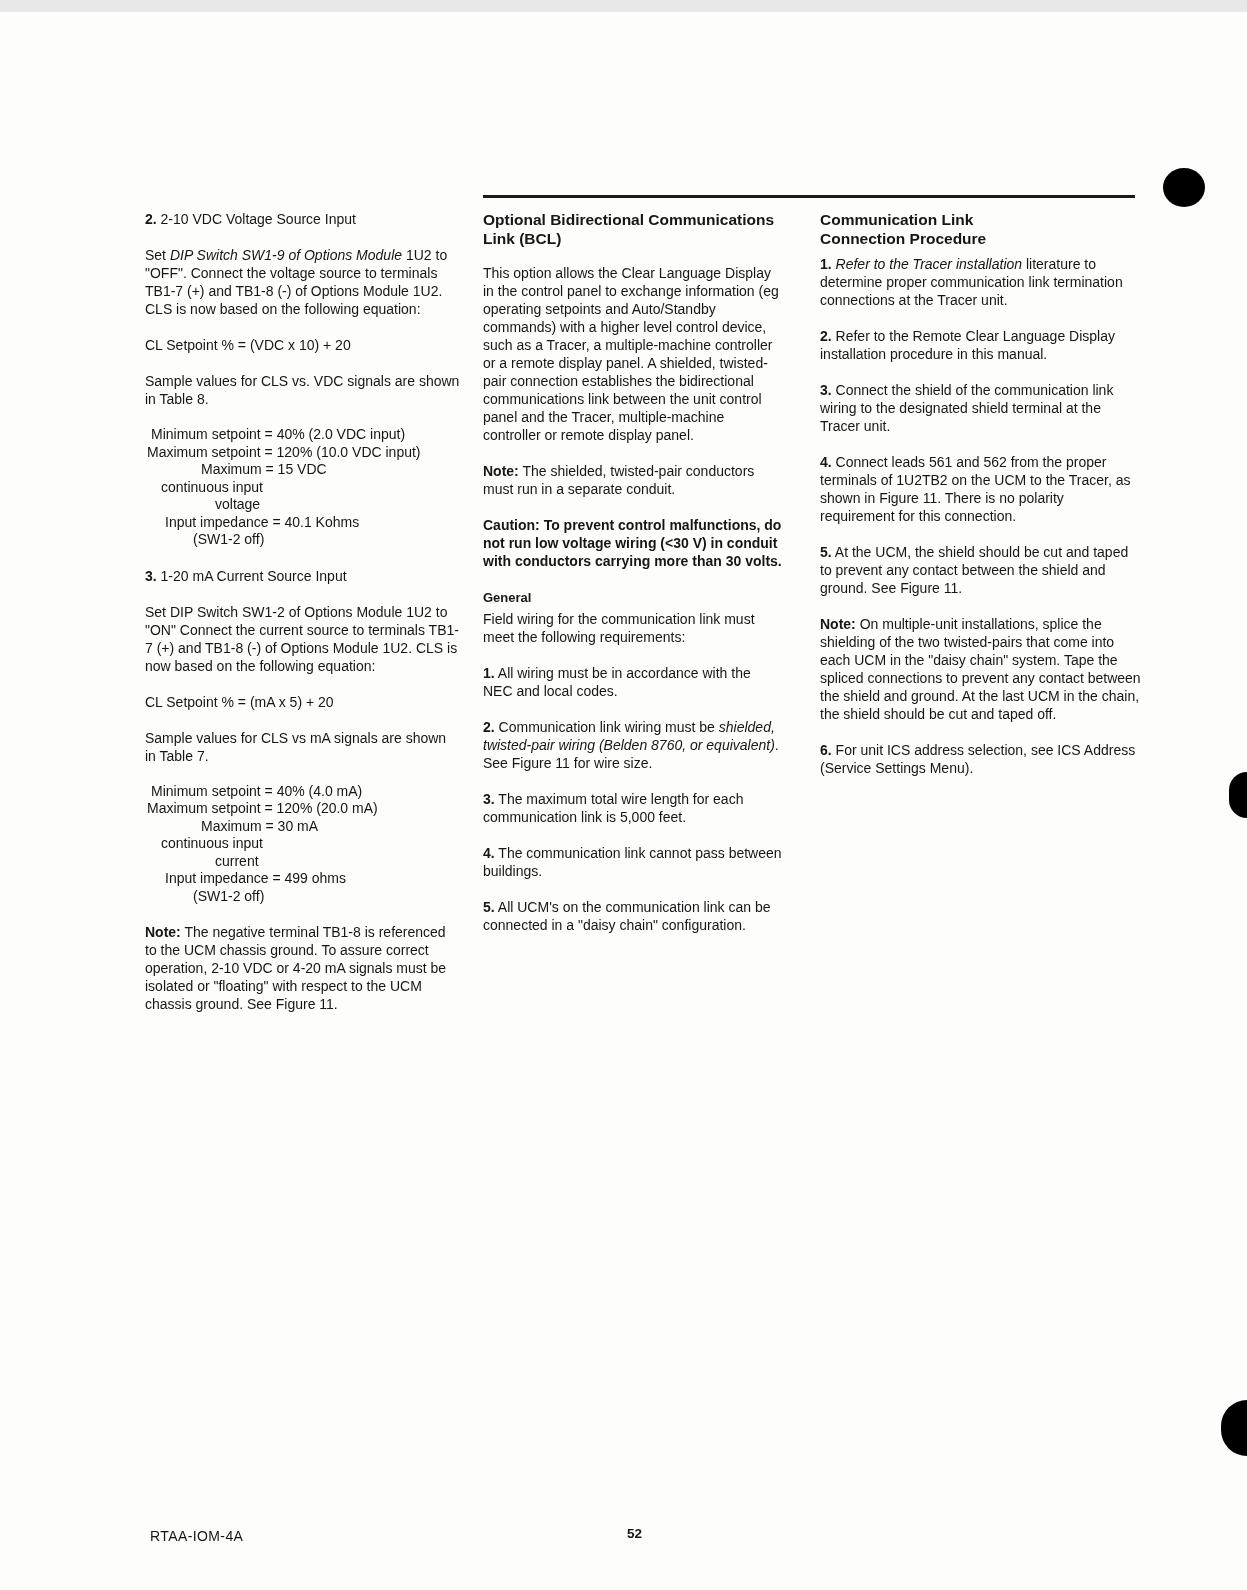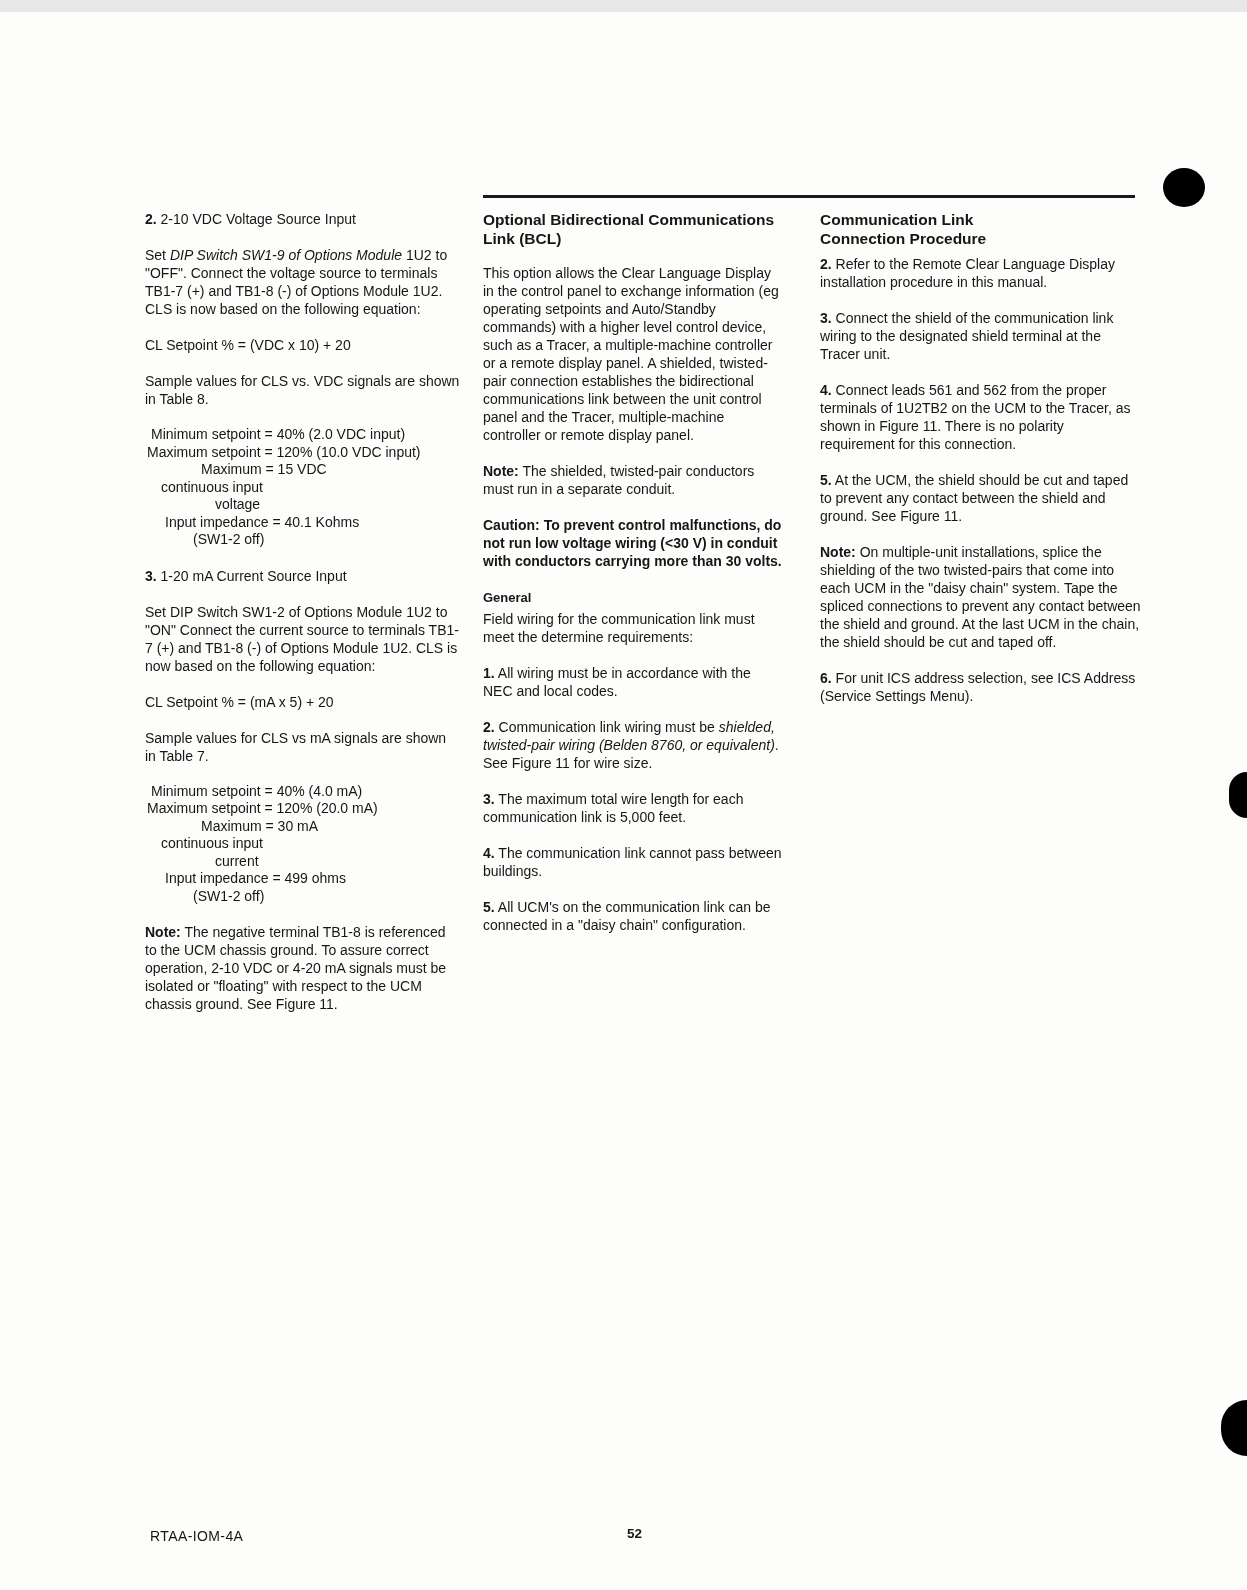--- a/index.html
+++ b/index.html
@@ -89,36 +89,37 @@
   <div class="col col2">
     <h3 class="heading">Optional Bidirectional Communications Link (BCL)</h3>
 
     <p>This option allows the Clear Language Display in the control panel to exchange information (eg  operating setpoints and Auto/Standby commands) with a higher level control device, such as a Tracer, a multiple-machine controller or a remote display panel.  A shielded, twisted-pair connection establishes the bidirectional communications link between the unit control panel and the Tracer, multiple-machine controller or remote display panel.</p>
 
     <p><span class="b">Note:</span><span> The shielded, twisted-pair conductors must run in a separate conduit.</span></p>
 
     <p class="caution">Caution: To prevent control malfunctions, do not run low voltage wiring (&lt;30 V) in conduit with conductors carrying more than 30 volts.</p>
 
     <h3 class="general-heading">General</h3>
-    <p>Field wiring for the communication link must meet the determine requirements:</p>
+    <p>Field wiring for the communication link must meet the following requirements:</p>
 
     <p><span class="b">1.</span><span>  All wiring must be in accordance with the NEC and local codes.</span></p>
 
     <p><span class="b">2.</span><span>  Communication link wiring must be </span><i>shielded, twisted-pair wiring (Belden 8760, or equivalent)</i><span>.  See Figure 11 for wire size.</span></p>
 
     <p><span class="b">3.</span><span>  The maximum total wire length for each communication link is 5,000 feet.</span></p>
 
     <p><span class="b">4.</span><span>  The communication link cannot pass between buildings.</span></p>
 
     <p><span class="b">5.</span><span>  All UCM's on the communication link can be connected in a "daisy chain" configuration.</span></p>
   </div>
 
   <div class="col col3">
     <h3 class="heading">Communication Link Connection Procedure</h3>
 
+    <p><span class="b">1.</span><i>  Refer to the Tracer installation</i><span> literature to determine proper communication link termination connections at the Tracer unit.</span></p>
 
     <p><span class="b">2.</span><span>  Refer to the Remote Clear Language Display installation procedure in this manual.</span></p>
 
     <p><span class="b">3.</span><span>  Connect the shield of the communication link wiring to the designated shield terminal at the Tracer unit.</span></p>
 
     <p><span class="b">4.</span><span>  Connect leads 561 and 562 from the proper terminals of 1U2TB2 on the UCM to the Tracer, as shown in Figure 11.  There is no polarity requirement for this connection.</span></p>
 
     <p><span class="b">5.</span><span>  At the UCM, the shield should be cut and taped to prevent any contact between the shield and ground.  See Figure 11.</span></p>
 
     <p><span class="b">Note:</span><span> On multiple-unit installations, splice the shielding of the two twisted-pairs that come into each UCM in the "daisy chain" system.  Tape the spliced connections to prevent any contact between the shield and ground.  At the last UCM in the chain, the shield should be cut and taped off.</span></p>

